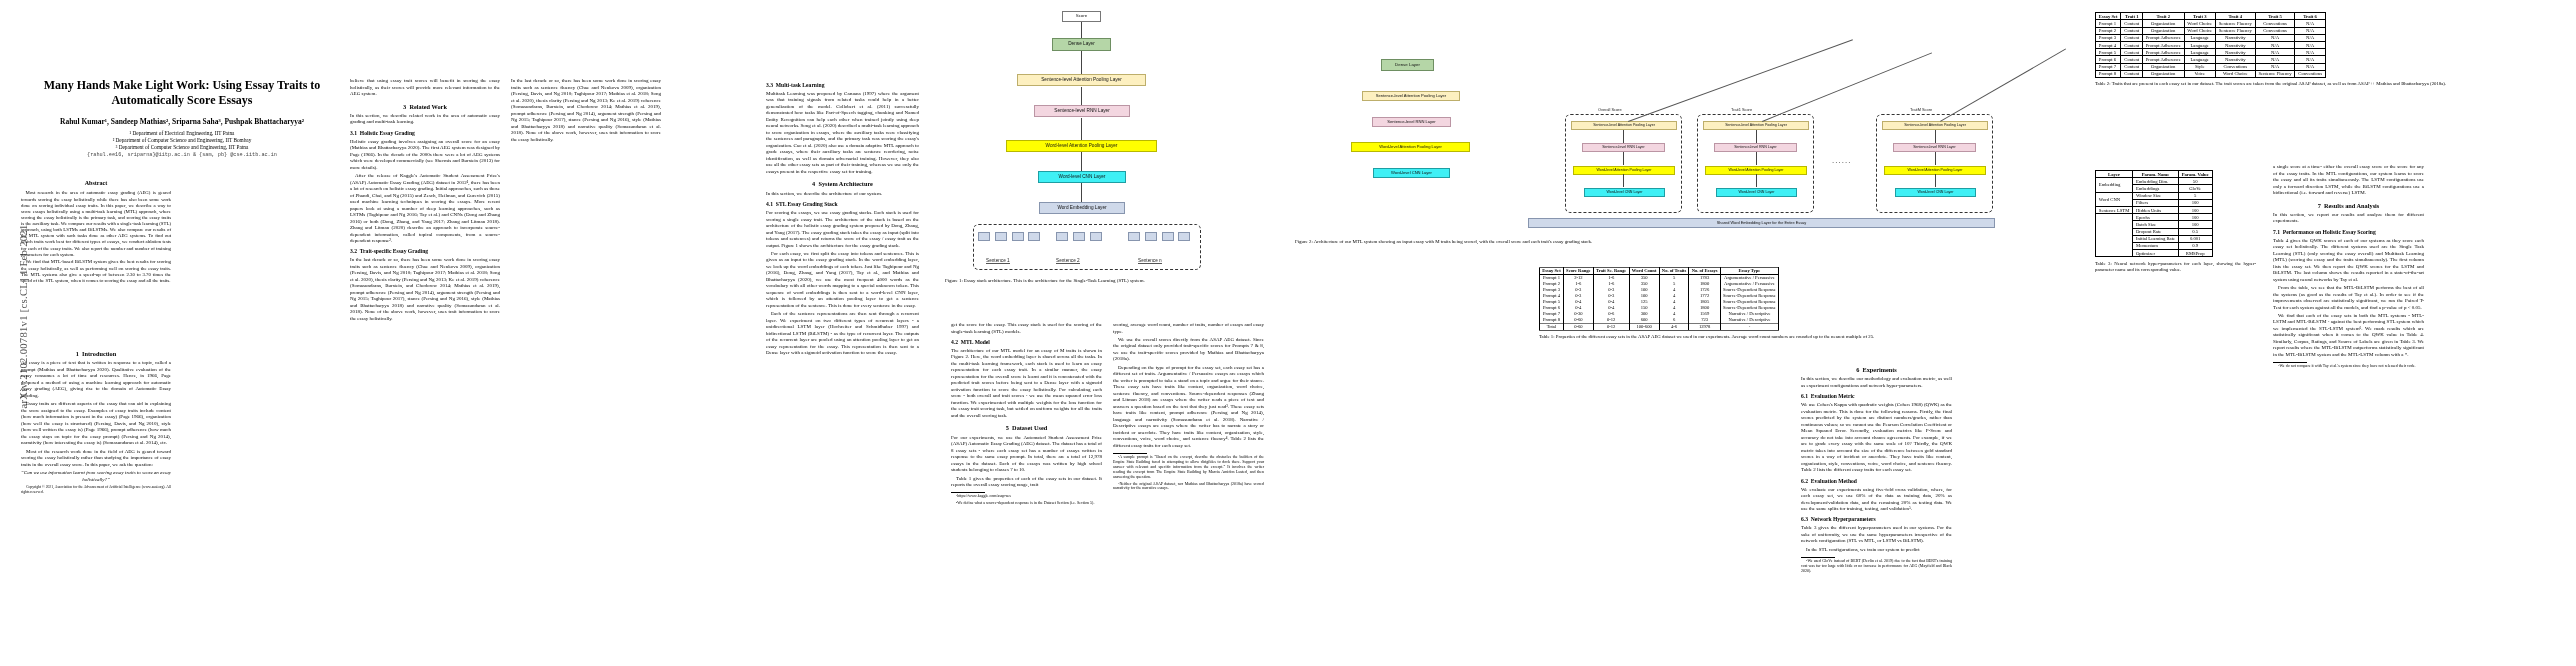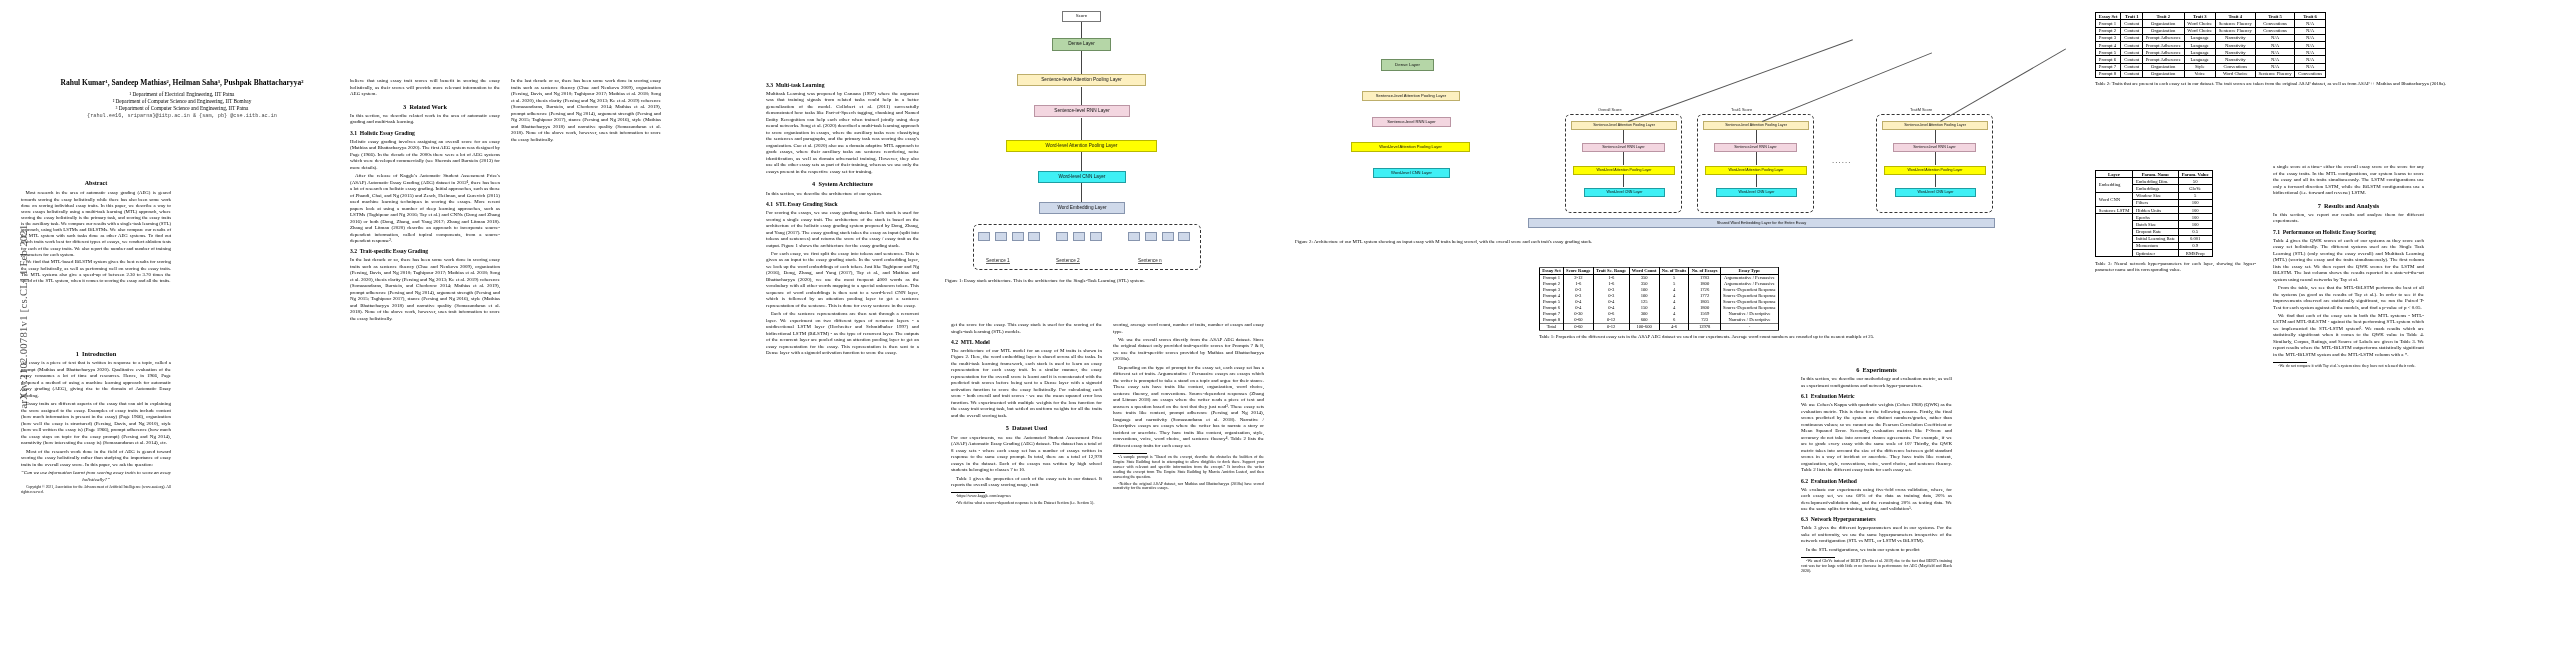--- a/index.html
+++ b/index.html
@@ -104,21 +104,22 @@
   .diag { position:absolute; background:#555; height:0.6px; transform-origin:0 0;}
 </style>
 </head>
 <body>
 
 <div class="page">
 
   <div class="arxiv-stamp">arXiv:2102.00781v1  [cs.CL]  1 Feb 2021</div>
 
   <div class="col" style="left:21px; top:78px; width:322px;">
-    <div class="authors">Rahul Kumar¹, Sandeep Mathias², Heilman Saha³, Pushpak Bhattacharyya²</div>
+    <h1 class="title">Many Hands Make Light Work: Using Essay Traits to Automatically Score Essays</h1>
+    <div class="authors">Rahul Kumar¹, Sandeep Mathias², Sriparna Saha³, Pushpak Bhattacharyya²</div>
     <div class="affil">¹ Department of Electrical Engineering, IIT Patna</div>
     <div class="affil">² Department of Computer Science and Engineering, IIT Bombay</div>
     <div class="affil">³ Department of Computer Science and Engineering, IIT Patna</div>
     <div class="email">{rahul.ee16, sriparna}@iitp.ac.in &amp; {sam, pb} @cse.iitb.ac.in</div>
   </div>
 
   <div class="col" style="left:21px; top:177px; width:150px;">
     <h3 class="abshead">Abstract</h3>
     <div class="abstract-box">
       <p>Most research in the area of automatic essay grading (AEG) is geared towards scoring the essay holistically while there has also been some work done on scoring individual essay traits. In this paper, we describe a way to score essays holistically using a multi-task learning (MTL) approach, where scoring the essay holistically is the primary task, and scoring the essay traits is the auxiliary task. We compare our results with a single-task learning (STL) approach, using both LSTMs and BiLSTMs. We also compare our results of the MTL system with such tasks done as other AEG systems. To find out which traits work best for different types of essays, we conduct ablation tests for each of the essay traits. We also report the number and number of training parameters for each system.</p>

